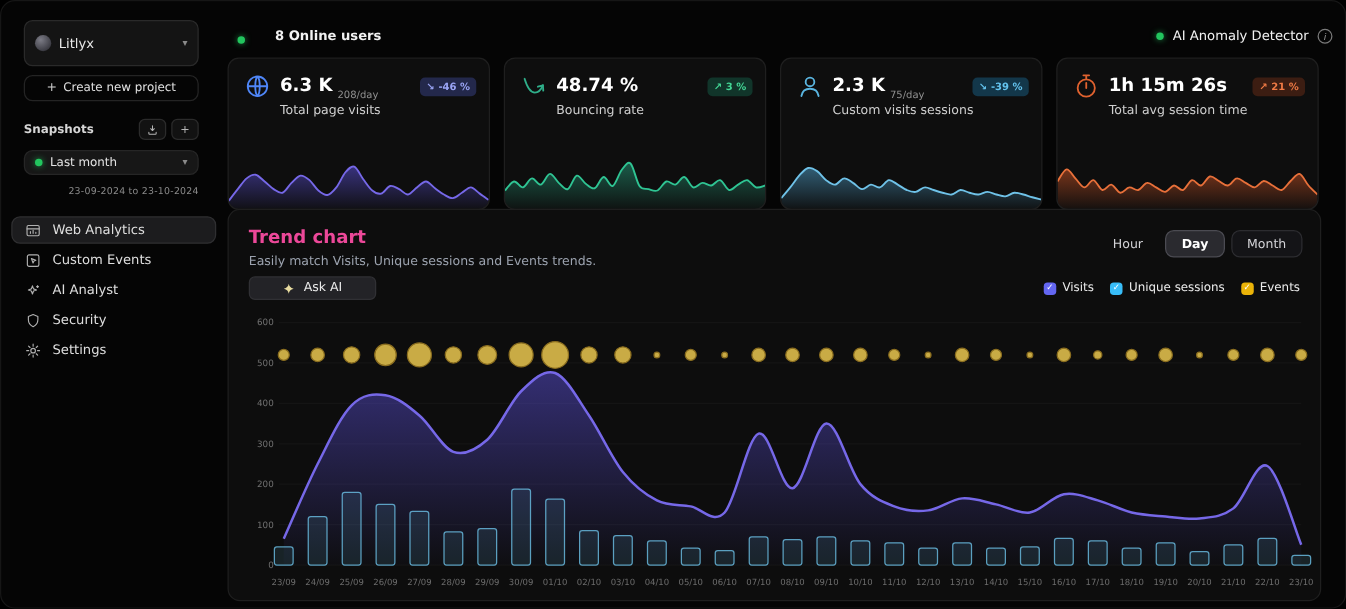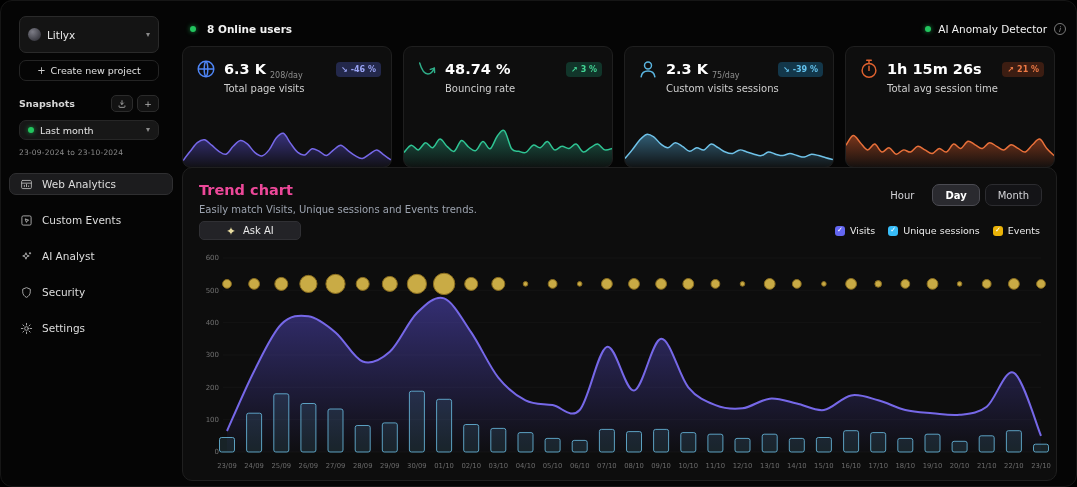--- a/index.html
+++ b/index.html
@@ -15,30 +15,30 @@
   .chev{margin-left:auto;color:#8a8a8a;font-size:8px;line-height:1}
   .create-btn{margin-top:7px;width:100%;height:21px;display:flex;align-items:center;justify-content:center;gap:5px;background:transparent;border:1px solid #242424;border-radius:7px;font-size:9.5px;color:#e0e0e0;cursor:pointer}
   .plus-glyph{font-size:10px;color:#cfcfcf;line-height:1}
   .snap-row{margin-top:14px;display:flex;align-items:center}
   .snap-label{font-size:9.5px;color:#d6d6d6;font-weight:bold}
   .snap-btns{margin-left:auto;display:flex;gap:4px}
   .icon-btn{width:22px;height:17px;border:1px solid #2b2b2b;border-radius:5px;background:#121212;color:#b5b5b5;font-size:9px;display:flex;align-items:center;justify-content:center;cursor:pointer}
   .icon-btn svg{width:10px;height:10px}
   .month-select{margin-top:8px;display:flex;align-items:center;gap:6px;background:#171717;border:1px solid #262626;border-radius:7px;height:20px;padding:0 8px;font-size:9.5px;color:#e4e4e4;cursor:pointer}
   .green-dot{width:6px;height:6px;border-radius:50%;background:#22c55e;box-shadow:0 0 5px rgba(34,197,94,.7);flex:none}
-  .date-range{margin-top:8px;text-align:left;font-size:7.5px;color:#8a8a8a;letter-spacing:.2px}
-  .nav{margin-top:16px;padding:0 8px;display:flex;flex-direction:column;gap:14px}
+  .date-range{margin-top:8px;text-align:right;font-size:7.5px;color:#8a8a8a;letter-spacing:.2px}
+  .nav{margin-top:16px;padding:0 8px;display:flex;flex-direction:column;gap:2px}
   .nav-item{height:22px;display:flex;align-items:center;gap:9px;padding:0 10px;border-radius:7px;border:1px solid transparent;font-size:10.5px;color:#dedede;cursor:pointer}
   .nav-item.active{background:#1c1c1e;border-color:#2f2f31}
   .nav-icon{width:13px;height:13px;color:#b0b0b0;flex:none}
   .nav-icon svg{width:13px;height:13px;display:block}
 
   
   .topbar{position:absolute;left:189px;right:10px;top:20px;height:16px;display:flex;align-items:center}
-  .online{display:flex;align-items:center;gap:11px;font-size:10.5px;font-weight:bold;color:#f2f2f2}
+  .online{display:flex;align-items:flex-end;gap:24px;font-size:10.5px;font-weight:bold;color:#f2f2f2}
   .anomaly{margin-left:auto;display:flex;align-items:center;gap:7px;font-size:10.5px;font-weight:normal;color:#f2f2f2}
   .info-badge{width:12px;height:12px;border:1px solid #7a7a7a;border-radius:50%;color:#9a9a9a;font-size:7.5px;display:flex;align-items:center;justify-content:center;cursor:pointer;font-style:italic}
 
   
   .cards{position:absolute;left:181px;top:45px;display:flex;gap:11px}
   .card{position:relative;width:210px;height:122px;background:#0e0e0e;border:1px solid #1f1f1f;border-radius:9px;overflow:hidden}
   .card-top{display:flex;align-items:center;padding:11px 10px 0 12px}
   .card-icon{width:22px;height:22px;margin-right:7px;flex:none}
   .card-icon svg{width:22px;height:22px;display:block}
   .card-value{font-size:14.5px;font-weight:bold;color:#fff;white-space:nowrap}

